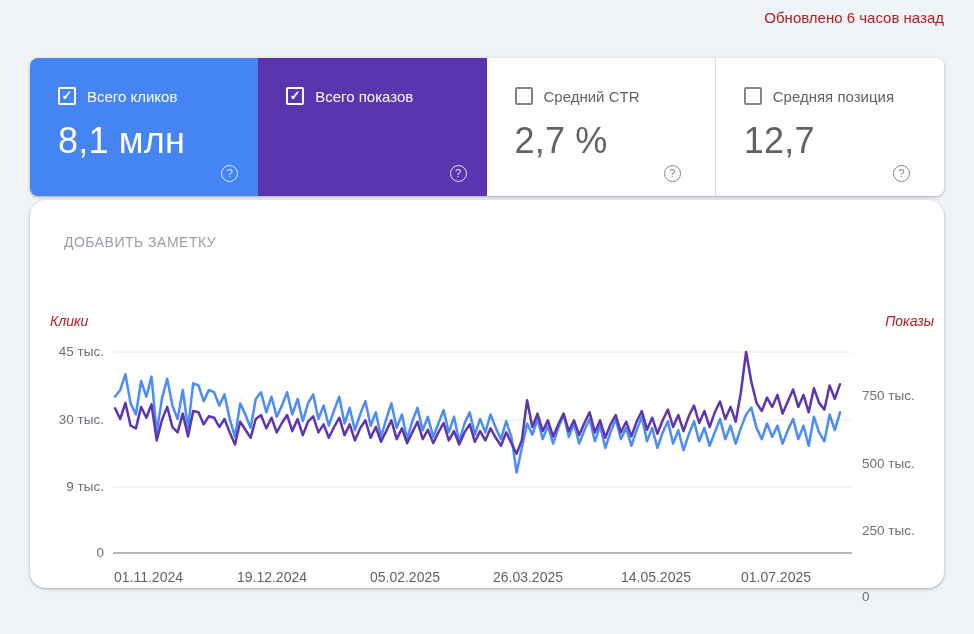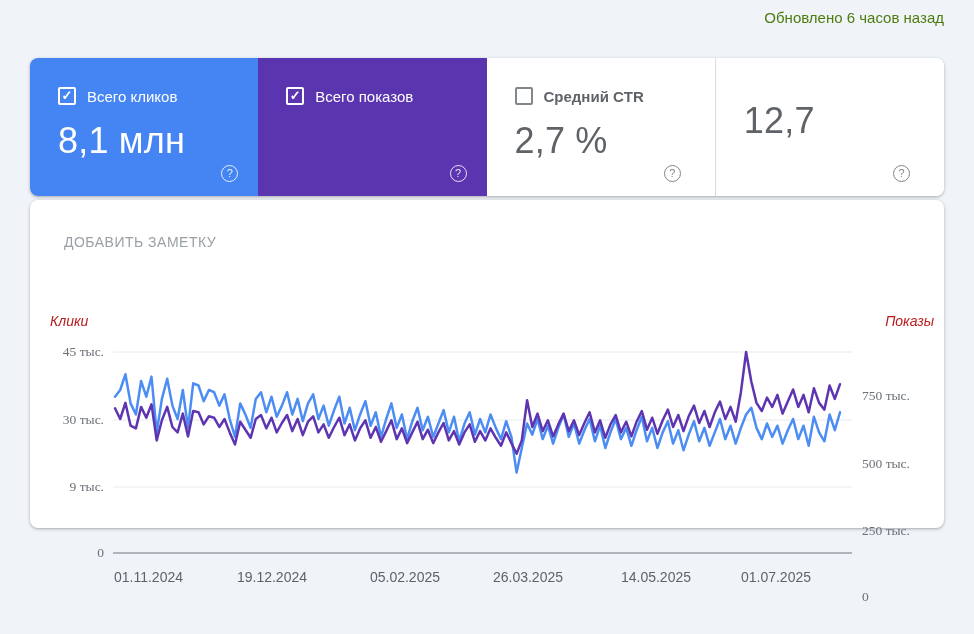--- a/index.html
+++ b/index.html
@@ -1,55 +1,55 @@
 <!DOCTYPE html>
 <html><head>
 <meta charset="utf-8">
 <style>
   html,body{margin:0;padding:0;}
   body{font-family:"Liberation Sans",sans-serif;}
   .page{position:relative;width:974px;height:634px;background:#f0f3f8;overflow:hidden;}
 
   
-  .updated{position:absolute;top:9px;right:30px;font-size:15px;color:#4d7c0f;}
+  .updated{position:absolute;top:9px;right:30px;font-size:15px;color:#b91c1c;}
 
   
   .cards-row{position:absolute;top:58px;left:30px;width:914px;height:138px;display:flex;
              border-radius:8px;overflow:hidden;background:#ffffff;
              box-shadow:0 1px 2px rgba(60,64,67,.25),0 1px 3px 1px rgba(60,64,67,.12);}
   .card{position:relative;flex:1 1 0;padding:28px 0 0 28px;box-sizing:border-box;cursor:pointer;}
   .card-clicks{background:#4484f3;}
   .card-impressions{background:#5b34af;}
   .card-white{background:#ffffff;}
   .card-white + .card-white{border-left:1px solid #dadce0;}
   .card-head{display:flex;align-items:center;gap:11px;height:20px;}
   .checkbox{width:14px;height:14px;border:2px solid #fff;border-radius:2px;display:inline-flex;
             align-items:center;justify-content:center;font-size:13px;font-weight:bold;line-height:14px;
             color:#fff;flex:0 0 auto;background:transparent;}
   .checkbox.empty{border-color:#80868b;color:transparent;}
   .card-label{font-size:15px;font-weight:400;color:#ffffff;white-space:nowrap;}
-  .card-white .card-label{color:#5f6368;font-weight:700;}
+  .card-white .card-label{color:#5f6368;font-weight:400;}
   .card-value{margin-top:14px;font-size:36px;color:#ffffff;letter-spacing:.2px;}
   .card-white .card-value{color:#5f6368;}
   .help-icon{position:absolute;right:20px;bottom:14px;width:15px;height:15px;border:1.5px solid rgba(255,255,255,.85);
              border-radius:50%;color:rgba(255,255,255,.85);font-size:11px;line-height:15px;text-align:center;cursor:pointer;}
   .card-white .help-icon{border-color:#80868b;color:#80868b;}
   .card-white .help-icon{right:34px;}
 
   
-  .chart-panel{position:absolute;top:200px;left:30px;width:914px;height:328px;background:#ffffff;
-               border-radius:8px;box-shadow:0 1px 2px rgba(60,64,67,.25),0 1px 3px 1px rgba(60,64,67,.12);}
+  .chart-panel{position:absolute;top:200px;left:30px;width:914px;height:388px;background:#ffffff;
+               border-radius:16px;box-shadow:0 1px 2px rgba(60,64,67,.25),0 1px 3px 1px rgba(60,64,67,.12);}
   .add-note{position:absolute;top:30px;left:32px;font-size:14px;font-weight:500;letter-spacing:.5px;
             color:#9aa0a6;background:none;border:none;cursor:pointer;font-family:"Liberation Sans",sans-serif;padding:4px 2px;}
 
   .axis-title{position:absolute;top:113px;font-size:14px;color:#b91c1c;font-style:italic;}
   .axis-title.left{left:20px;}
   .axis-title.right{right:10px;}
 
-  .ytick{position:absolute;font-size:13.5px;color:#6b7177;height:16px;line-height:16px;font-family:Liberation Serif, serif;}
+  .ytick{position:absolute;font-size:13.5px;color:#6b7177;height:16px;line-height:16px;}
   .ytick.l{left:0;width:74px;text-align:right;}
   .ytick.r{left:832px;text-align:left;margin-top:44px;}
 
   .xtick{position:absolute;top:369px;width:110px;text-align:right;font-size:14px;color:#5f6368;}
 
   #chart-svg{position:absolute;left:0;top:0;}
 </style>
 </head>
 <body>
 
@@ -79,20 +79,24 @@
     <div class="card card-white">
       <div class="card-head">
         <span class="checkbox empty"></span>
         <span class="card-label">Средний CTR</span>
       </div>
       <div class="card-value">2,7 %</div>
       <span class="help-icon">?</span>
     </div>
 
     <div class="card card-white">
+      <div class="card-head">
+        <span class="checkbox empty"></span>
+        <span class="card-label">Средняя позиция</span>
+      </div>
       <div class="card-value">12,7</div>
       <span class="help-icon">?</span>
     </div>
 
   </div>
 
   <div class="chart-panel">
 
     <button class="add-note">ДОБАВИТЬ ЗАМЕТКУ</button>
 

